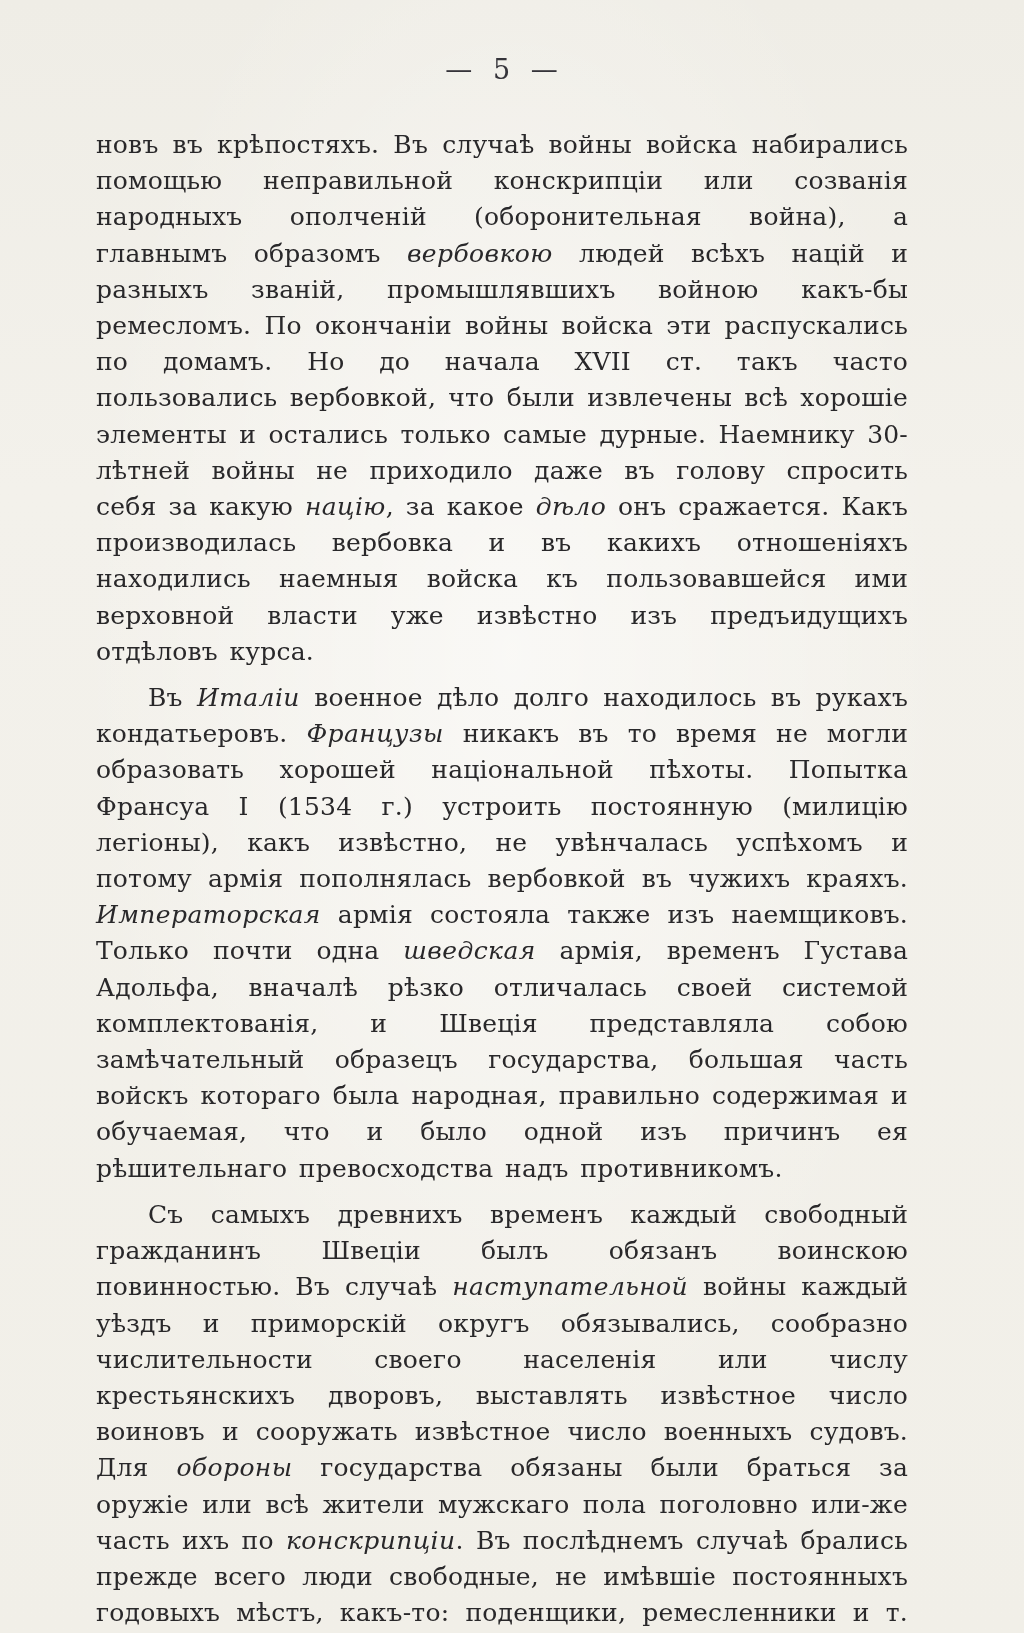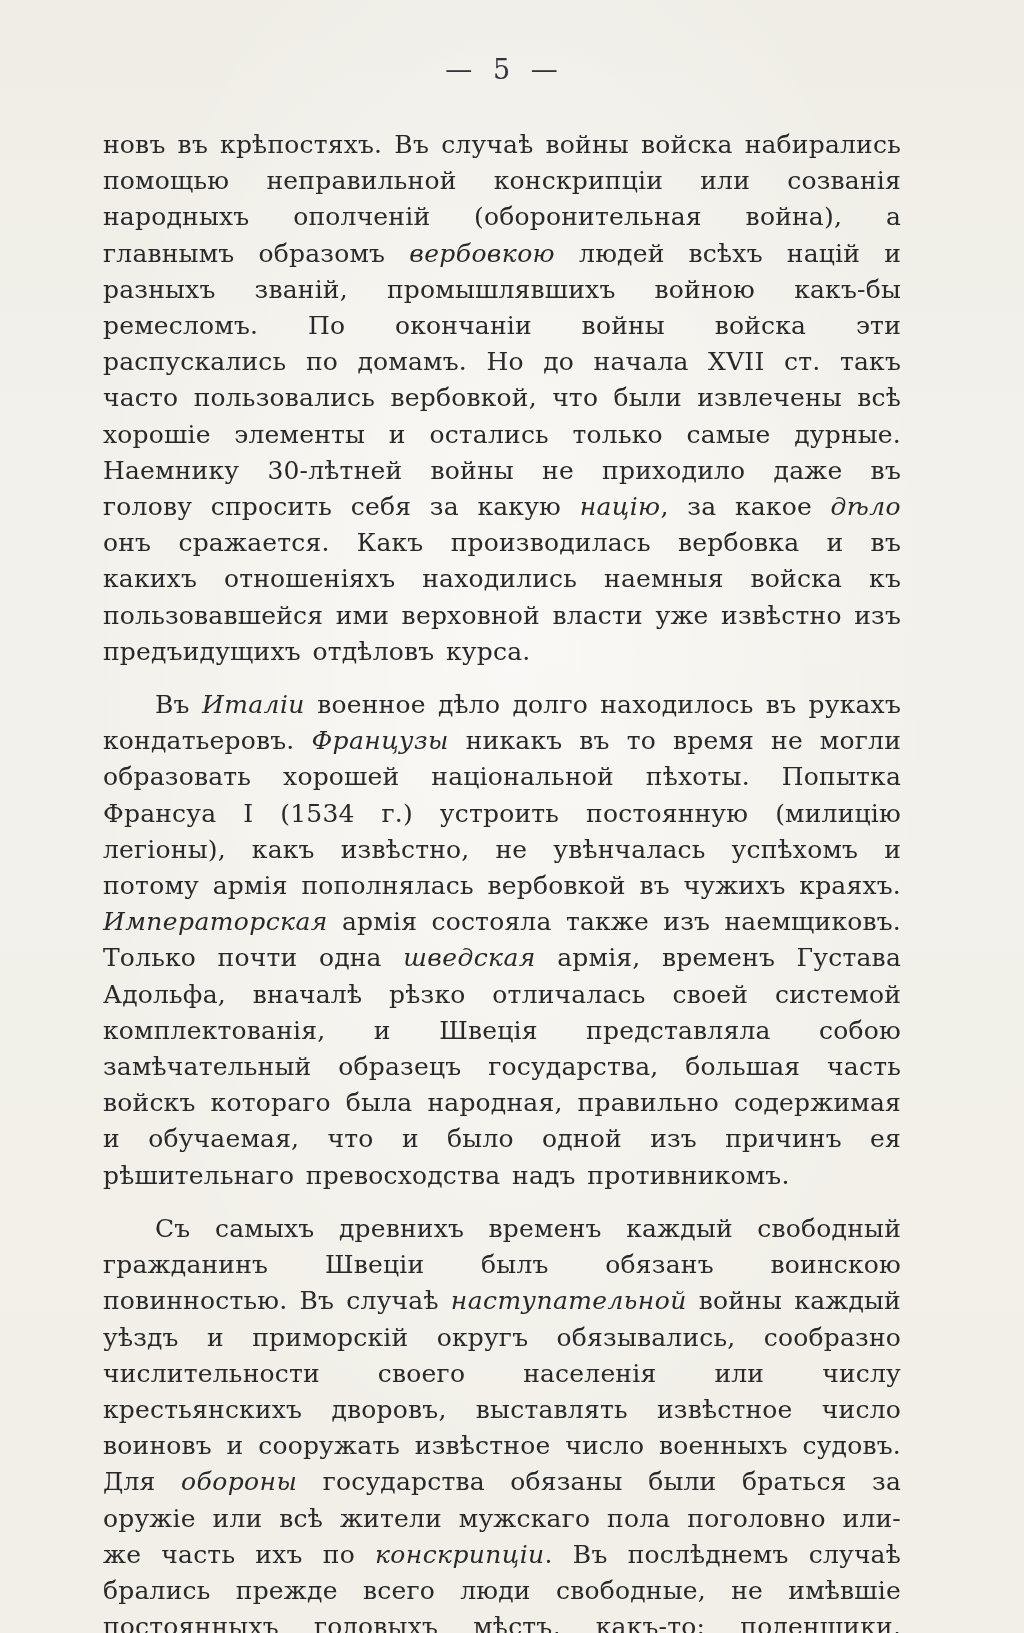--- a/index.html
+++ b/index.html
@@ -32,21 +32,21 @@
     word-spacing: 10px;
   }
   .page-text {
     font-size: 25px;
     line-height: 36.2px;
     text-align: justify;
     word-spacing: 3.5px;
     letter-spacing: 0.2px;
   }
   .para {
-    margin: 17px;
+    margin: 10px;
     padding: 0;
   }
   .para.indent {
     text-indent: 52px;
   }
   em {
     font-style: italic;
     letter-spacing: 0.4px;
   }
 </style>

